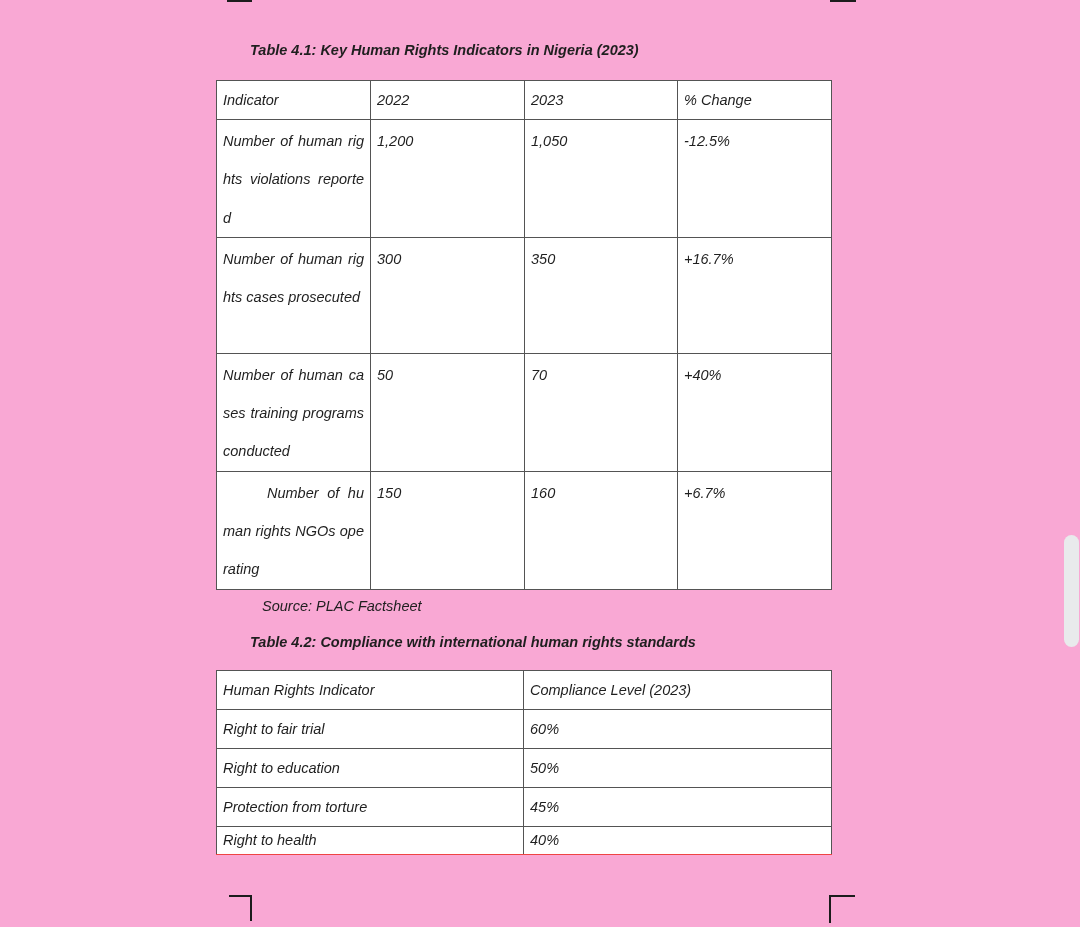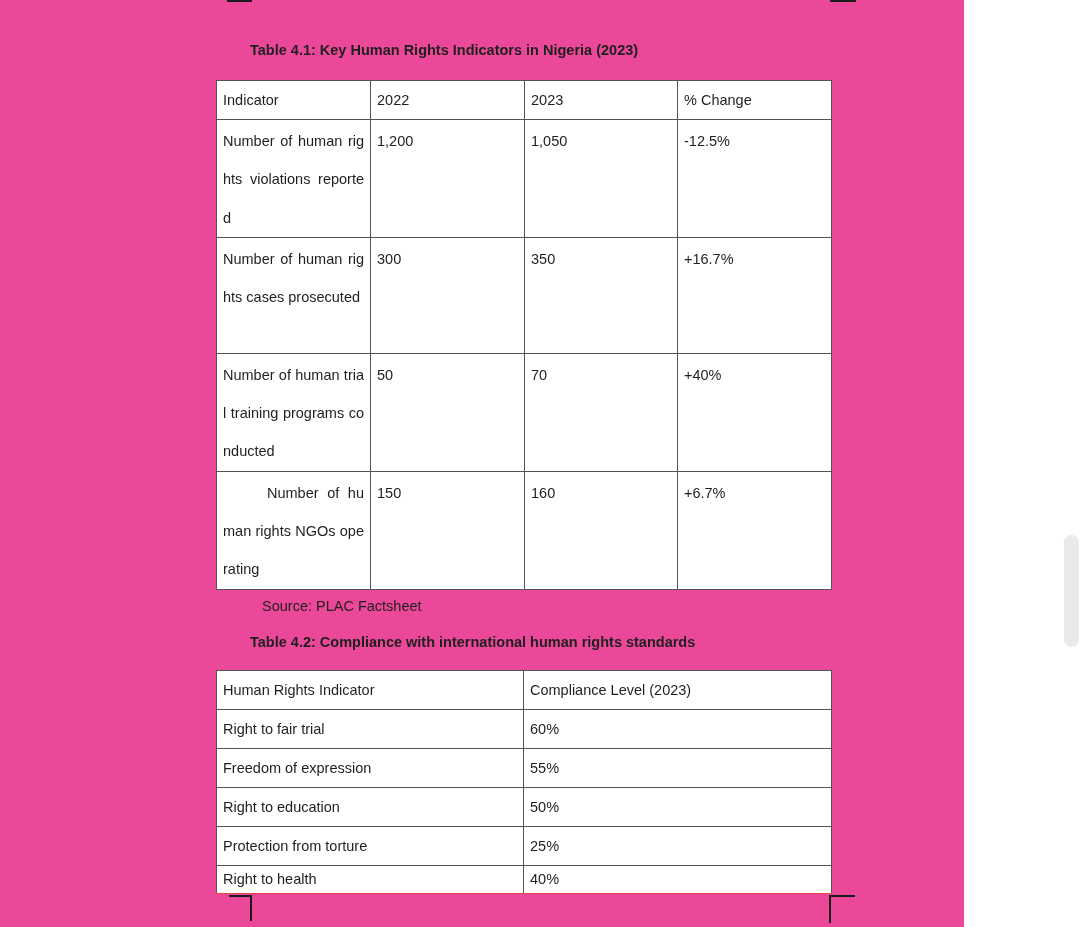--- a/index.html
+++ b/index.html
@@ -1,19 +1,19 @@
 <!DOCTYPE html>
 <html><head>
 <meta charset="utf-8">
 <style>
   html,body{margin:0;padding:0;background:#ffffff;overflow:hidden;}
   .doc{
-    position:relative;width:964px;height:927px;background:#ec4899;
+    position:relative;width:1080px;height:927px;background:#f9a8d4;
     font-family:"Liberation Sans","DejaVu Sans",sans-serif;
-    color:#1f1f1f;font-size:14.5px;
+    color:#1f1f1f;font-size:14.5px;font-style:italic;
   }
   .caption{position:absolute;margin:0;font-weight:bold;white-space:nowrap;}
   .source{position:absolute;margin:12px;white-space:nowrap;}
   table{position:absolute;border-collapse:collapse;table-layout:fixed;width:615px;background:#fff;padding-left:28px;}
   td{
     border:1px solid #545454;vertical-align:top;
     padding:0 6px;line-height:38px;overflow:hidden;
     font-size:14.5px;color:#1f1f1f;
   }
   .t1 tr.hdr td, .t2 tr.hdr td{height:37px;}
@@ -58,21 +58,21 @@
         <td>1,050</td>
         <td>-12.5%</td>
       </tr>
       <tr class="body">
         <td class="break">Number of human rights cases prosecuted</td>
         <td>300</td>
         <td>350</td>
         <td>+16.7%</td>
       </tr>
       <tr class="body">
-        <td class="break">Number of human trial training programs conducted</td>
+        <td class="break">Number of human cases training programs conducted</td>
         <td>50</td>
         <td>70</td>
         <td>+40%</td>
       </tr>
       <tr class="body">
         <td class="break indent">Number of human rights NGOs operating</td>
         <td>150</td>
         <td>160</td>
         <td>+6.7%</td>
       </tr>
@@ -91,30 +91,26 @@
     <tbody>
       <tr class="hdr">
         <td>Human Rights Indicator</td>
         <td>Compliance Level (2023)</td>
       </tr>
       <tr>
         <td>Right to fair trial</td>
         <td>60%</td>
       </tr>
       <tr>
-        <td>Freedom of expression</td>
-        <td>55%</td>
-      </tr>
-      <tr>
         <td>Right to education</td>
         <td>50%</td>
       </tr>
       <tr>
         <td>Protection from torture</td>
-        <td>25%</td>
+        <td>45%</td>
       </tr>
       <tr class="cut">
         <td>Right to health</td>
         <td>40%</td>
       </tr>
     </tbody>
   </table>
 
   <div class="mark" style="left:229px;top:895px;width:23px;height:2px"></div>
   <div class="mark" style="left:250px;top:895px;width:2px;height:26px"></div>

